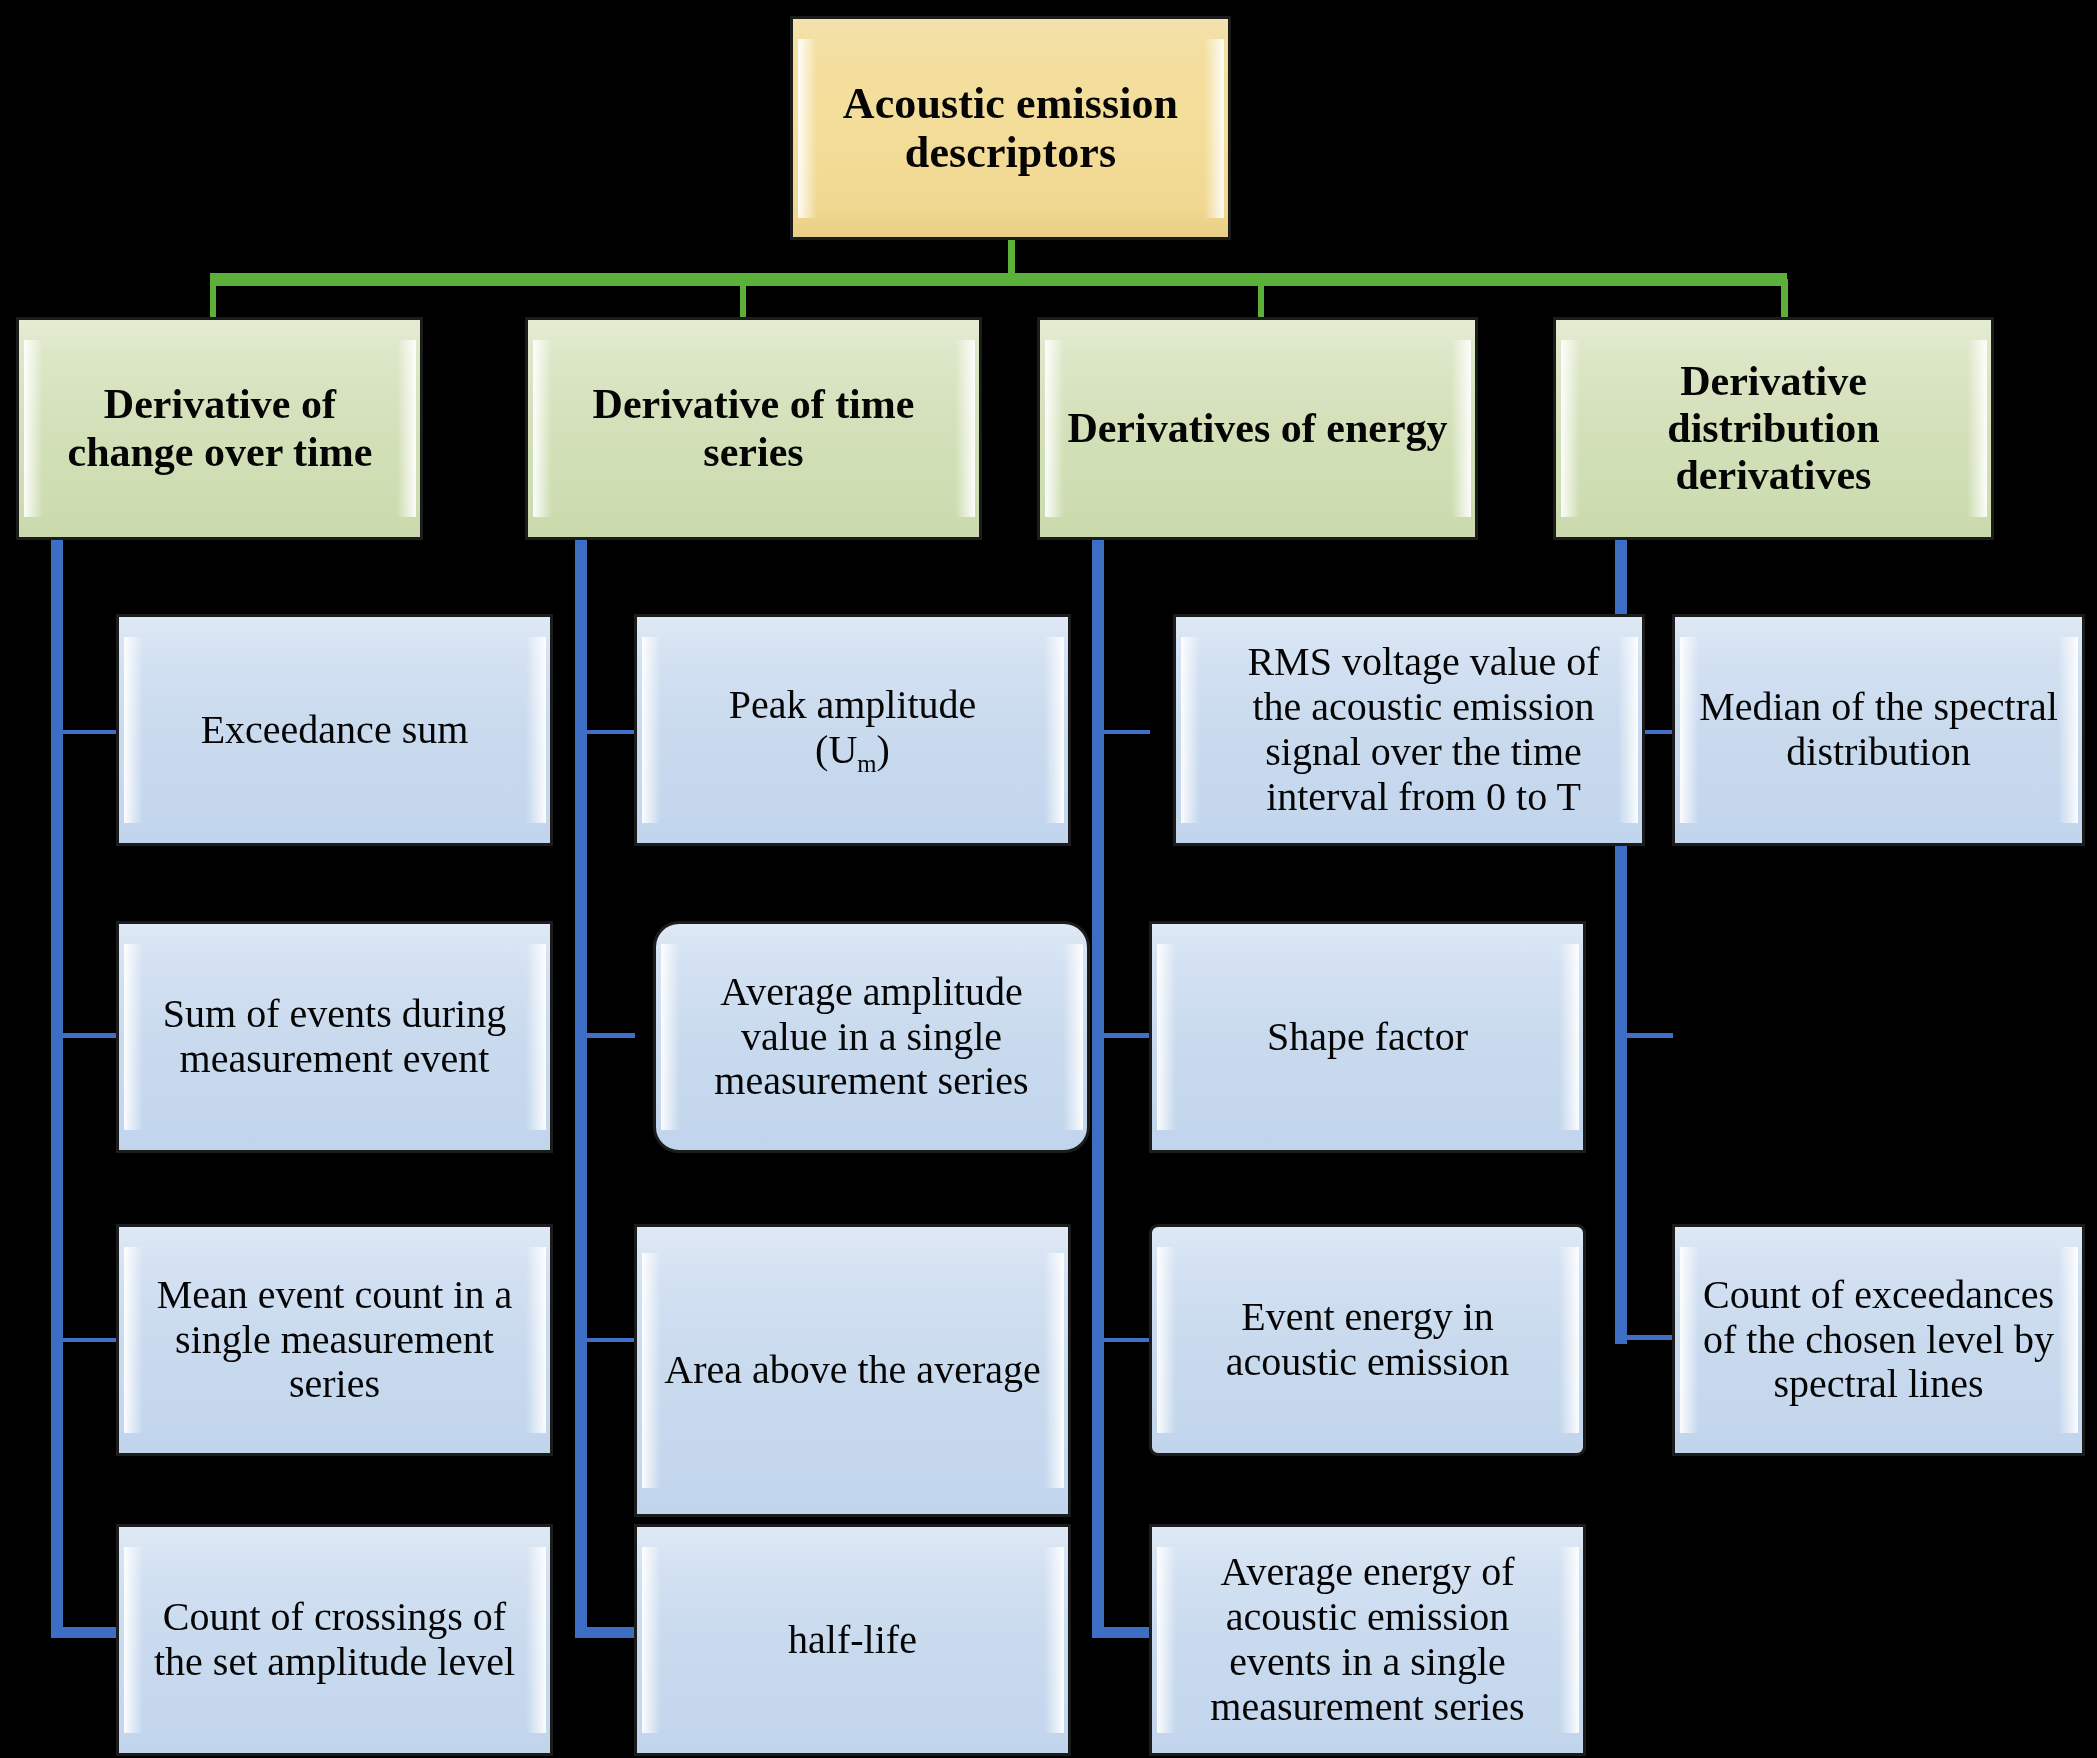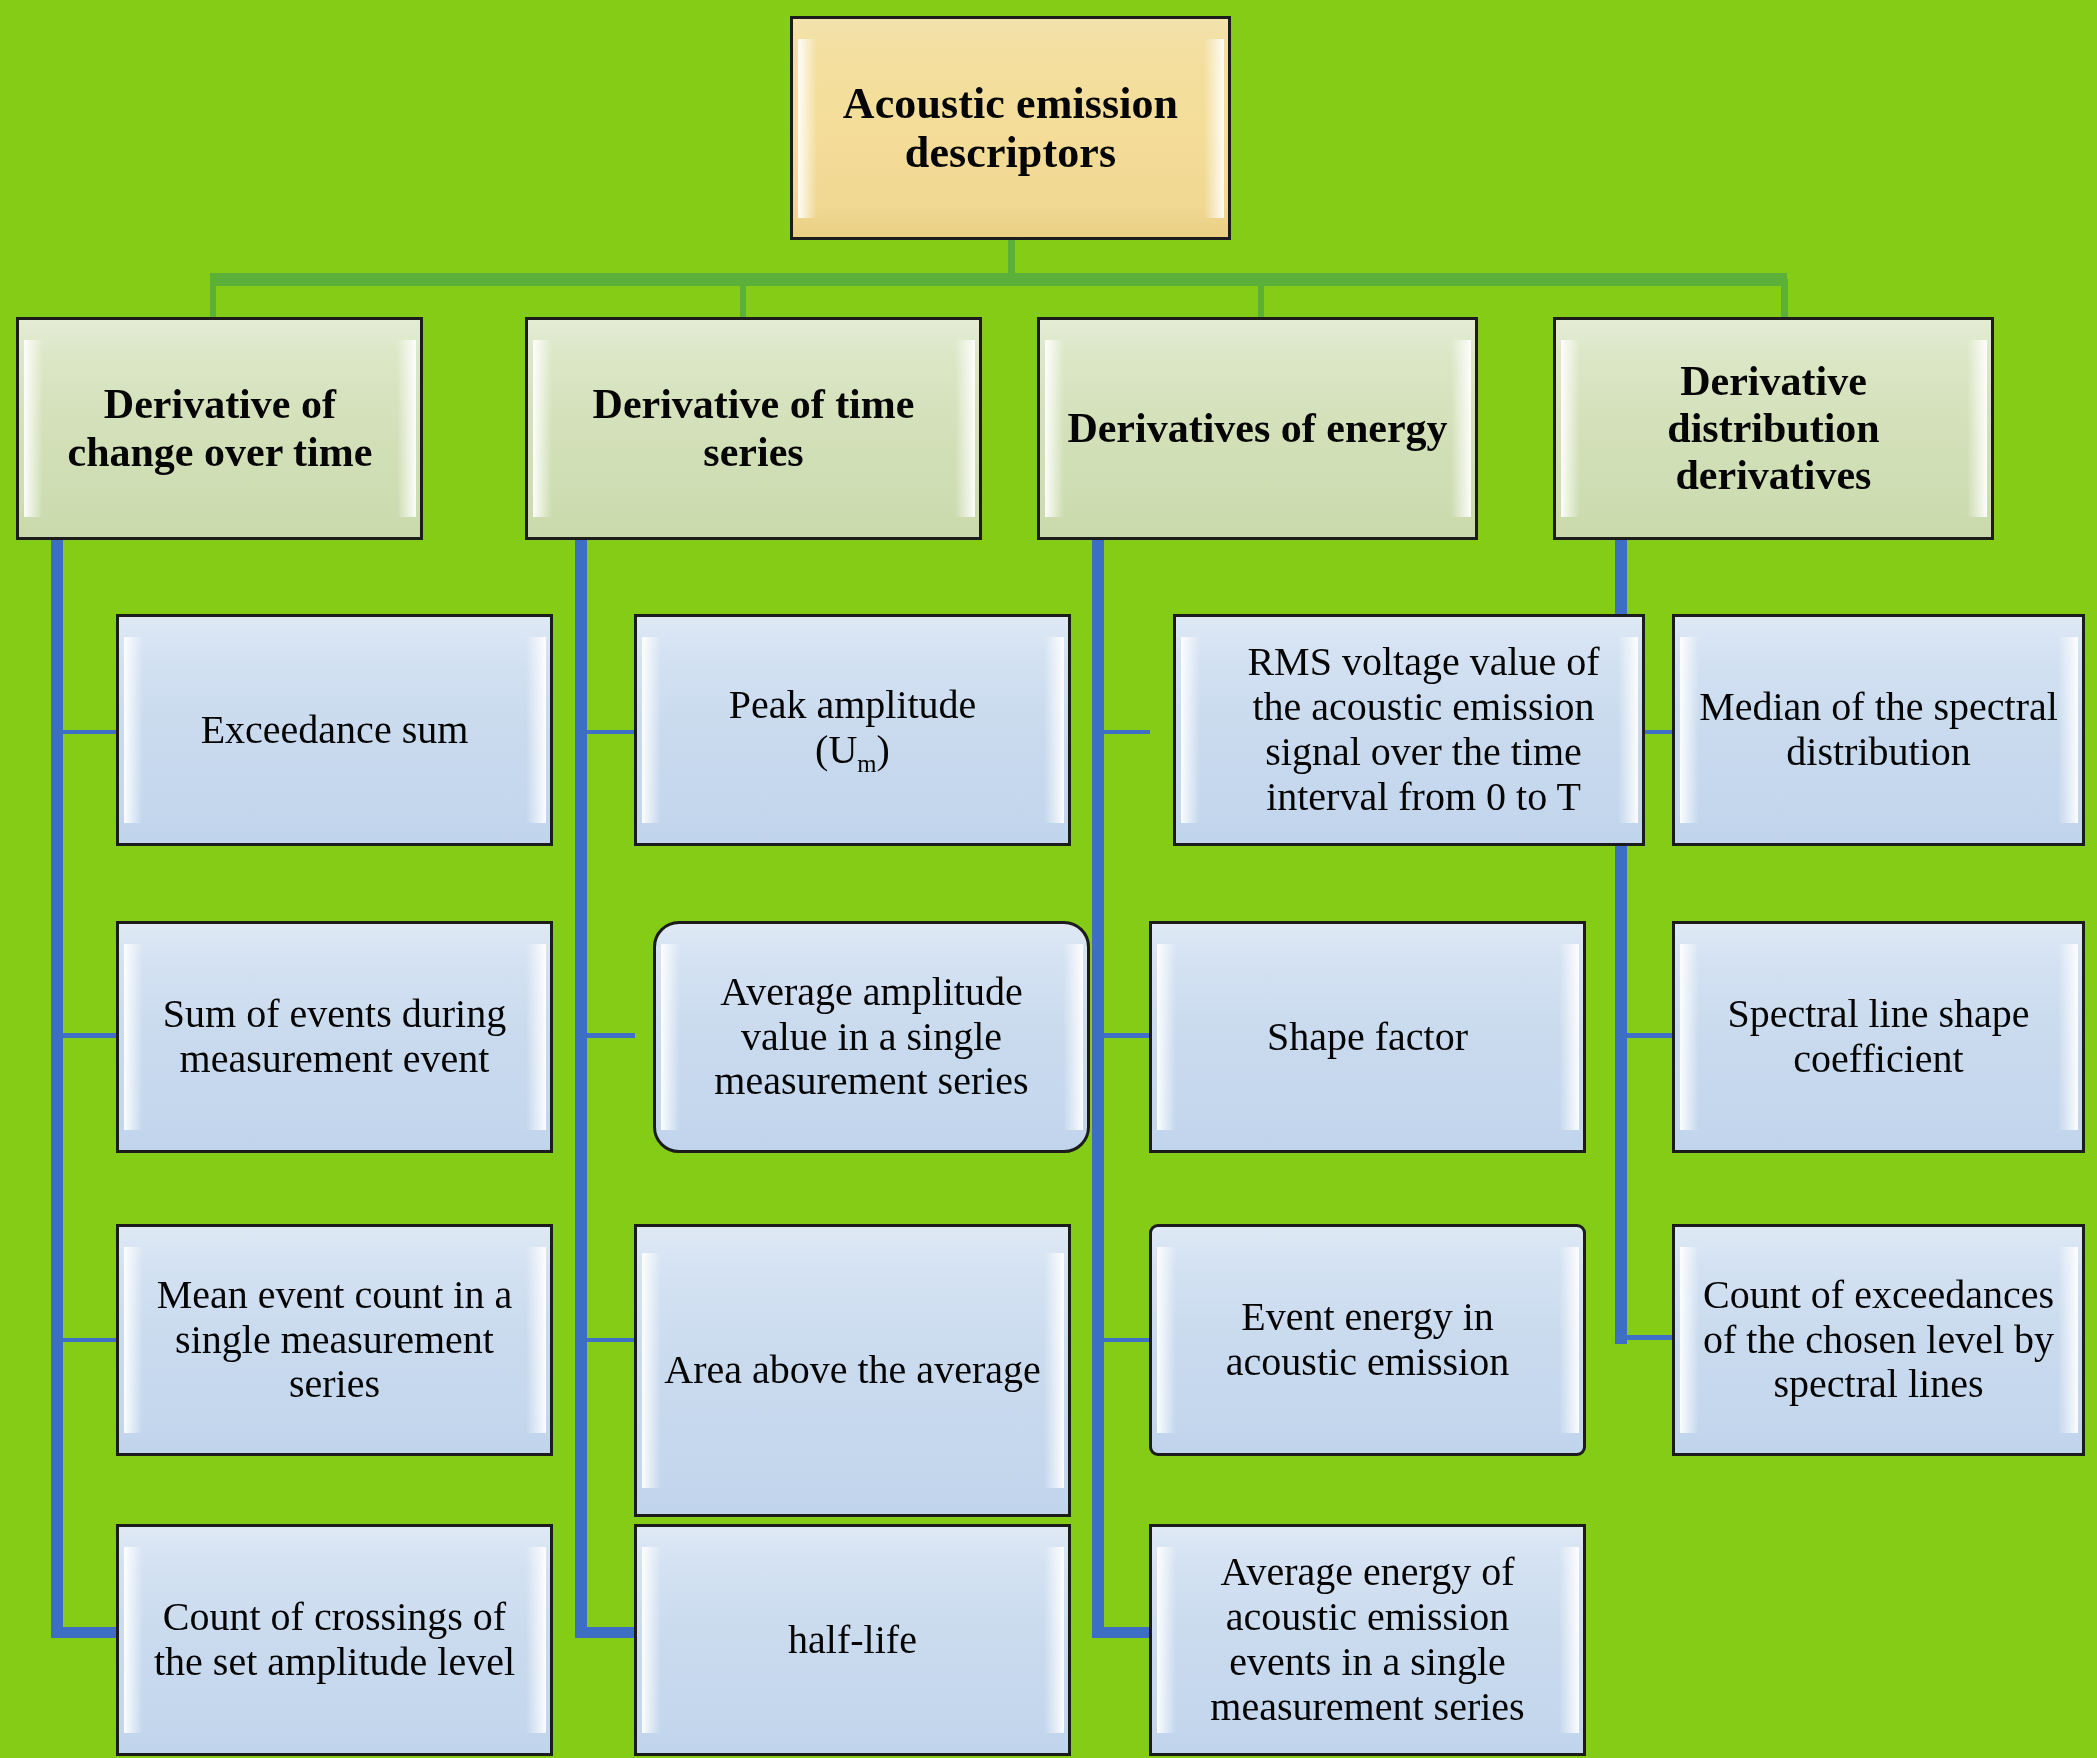--- a/index.html
+++ b/index.html
@@ -1,20 +1,20 @@
 <!DOCTYPE html>
 <html style="font-size:12px"><head>
 <meta charset="utf-8">
 <title>Acoustic emission descriptors</title>
 <style>
   html,body{margin:0;padding:0;background:#ffffff;}
   #stage{
     position:relative;
     width:2097px;height:1758px;
-    background:#84cc16;
+    background:#000000;
     font-family:"Liberation Serif","DejaVu Serif",serif;
     overflow:hidden;
   }
 
   
   .node{
     position:absolute;
     box-sizing:border-box;
     border:3.7px solid #1c1c1c;
     display:flex;
@@ -188,21 +188,18 @@
   <div class="node leaf" style="left:1149px;top:1224px;width:437px;height:232px;border-radius:9px;">
     <span class="lbl">Event energy in acoustic emission</span>
   </div>
   <div class="node leaf" style="left:1149px;top:1524px;width:437px;height:232px;">
     <span class="lbl">Average energy of acoustic emission events in a single measurement series</span>
   </div>
 
   <div class="node leaf" style="left:1672px;top:614px;width:413px;height:232px;">
     <span class="lbl">Median of the spectral distribution</span>
   </div>
-  <div class="node leaf" style="left:1672px;top:921px;width:413px;height:232px;">
-    <span class="lbl">Spectral line shape coefficient</span>
-  </div>
   <div class="node leaf" style="left:1672px;top:1224px;width:413px;height:232px;">
     <span class="lbl">Count of exceedances of the chosen level by spectral lines</span>
   </div>
 
 </div>
 
 
 </body></html>

